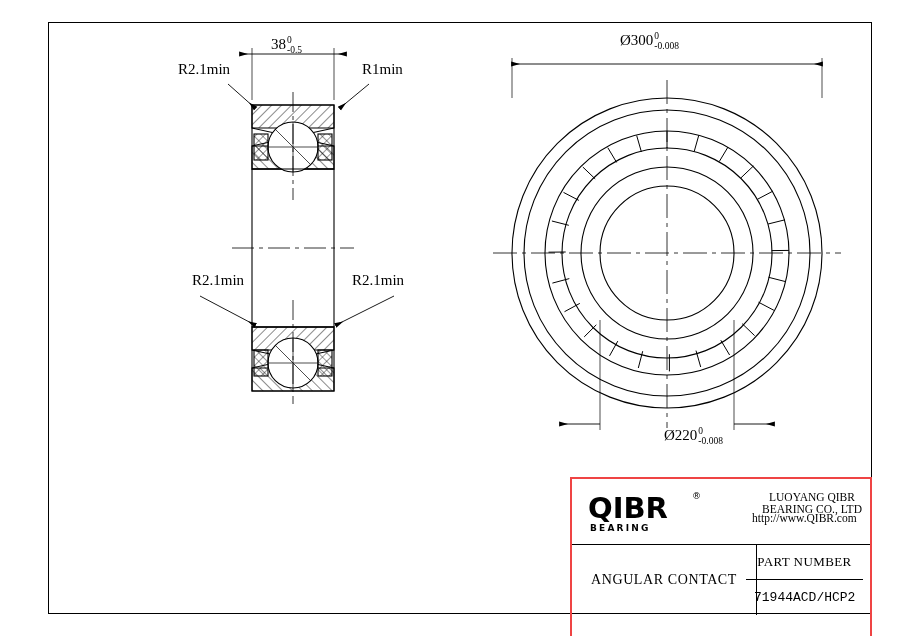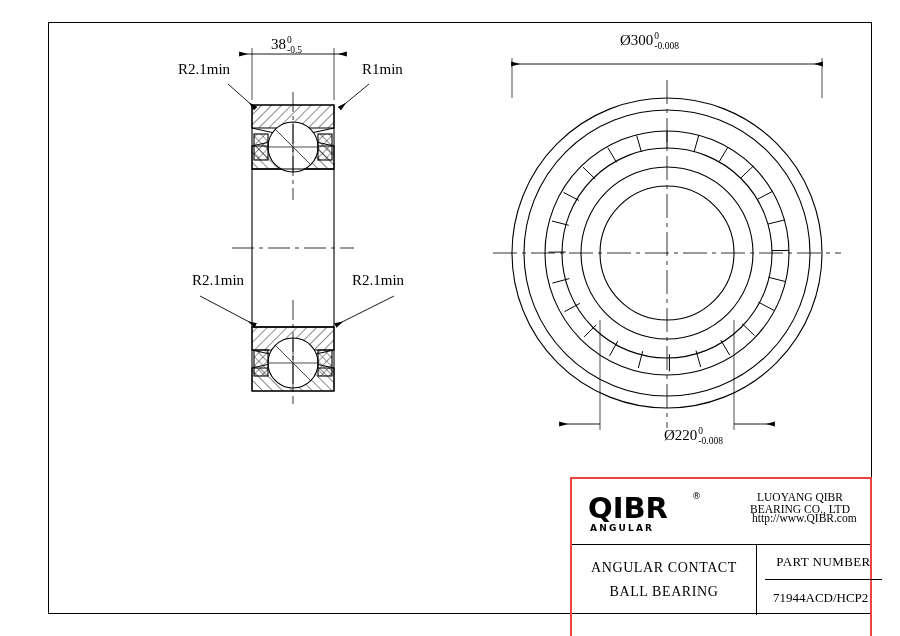--- a/index.html
+++ b/index.html
@@ -99,21 +99,21 @@
     position: absolute;
     left: 10px;
     top: 36px;
     font-family: "DejaVu Sans", sans-serif;
     font-size: 9px;
     letter-spacing: 2.2px;
     font-weight: bold;
   }
   .tb-company {
     position: absolute;
-    left: 168px;
+    left: 180px;
     top: 12px;
     width: 120px;
     text-align: center;
     font-size: 11.5px;
   }
   .tb-url {
     position: absolute;
     left: 180px;
     top: 33px;
     width: 120px;
@@ -135,21 +135,21 @@
     border-right: 1px solid #000;
     box-sizing: border-box;
     display: flex;
     flex-direction: column;
     align-items: center;
     justify-content: center;
   }
   .tb-left div { font-size: 14px; letter-spacing: 0.6px; line-height: 1.75; }
   .tb-right {
     position: absolute;
-    left: 193px;
+    left: 174px;
     top: 0;
     width: 117px;
     height: 70px;
   }
   .tb-pn-label {
     position: absolute;
     left: 0; top: 0;
     width: 100%;
     height: 35px;
     border-bottom: 1px solid #000;
@@ -165,20 +165,21 @@
     left: 0;
     top: 35px;
     width: 100%;
     height: 35px;
     display: flex;
     align-items: center;
     justify-content: flex-start;
     padding-left: 8px;
     box-sizing: border-box;
     font-size: 13px;
+    font-family: Liberation Mono, monospace;
   }
 </style>
 </head>
 <body>
 
 <div id="sheet">
 
   <div class="frame"></div>
 
   <svg class="drawing" viewBox="0 0 900 636">
@@ -337,29 +338,28 @@
 
   <div class="lbl dim-txt" style="left:620px; top:427px;margin-left:44px;">
     <span>Ø220</span><span class="sup-sub"><span>0</span><span>-0.008</span></span>
   </div>
 
   <div class="titleblock">
     <div class="tb-row1">
       <div class="tb-logo">
         <div class="qibr-text">QIBR</div>
         <div class="qibr-reg">®</div>
-        <div class="qibr-sub">ANGULAR</div>
+        <div class="qibr-sub">BEARING</div>
       </div>
       <div class="tb-company">LUOYANG QIBR BEARING CO., LTD</div>
       <div class="tb-url">http://www.QIBR.com</div>
     </div>
     <div class="tb-row2">
       <div class="tb-left">
         <div>ANGULAR CONTACT</div>
-        <div>BALL BEARING</div>
       </div>
       <div class="tb-right">
         <div class="tb-pn-label">PART NUMBER</div>
         <div class="tb-pn-value">71944ACD/HCP2</div>
       </div>
     </div>
   </div>
 
 </div>
 

